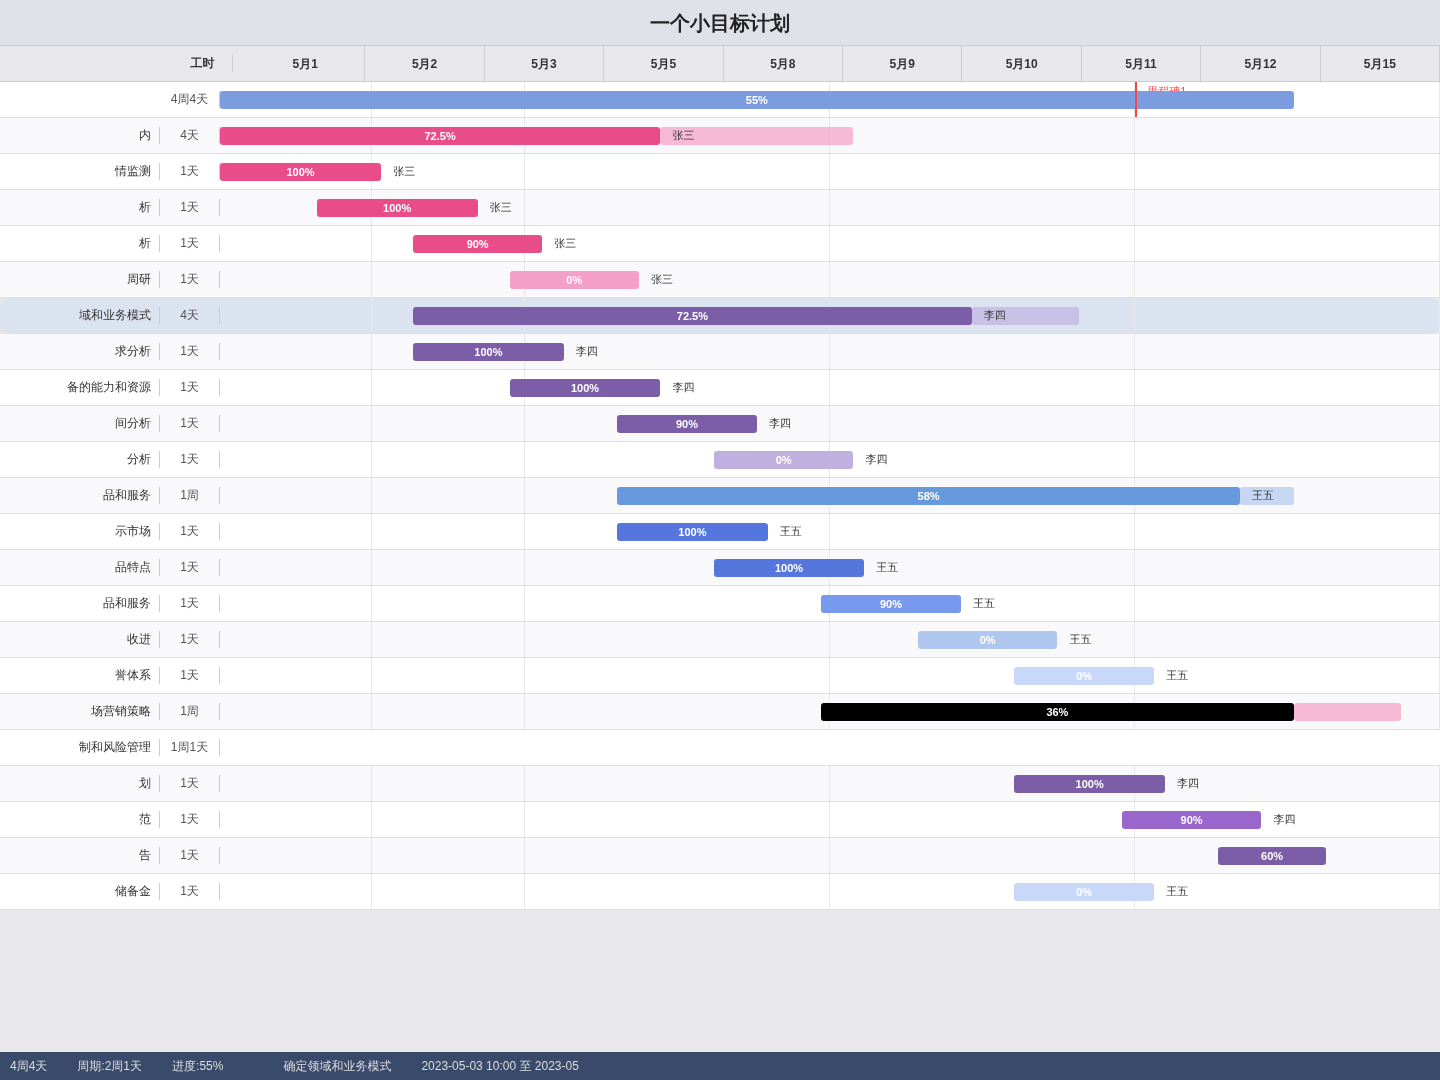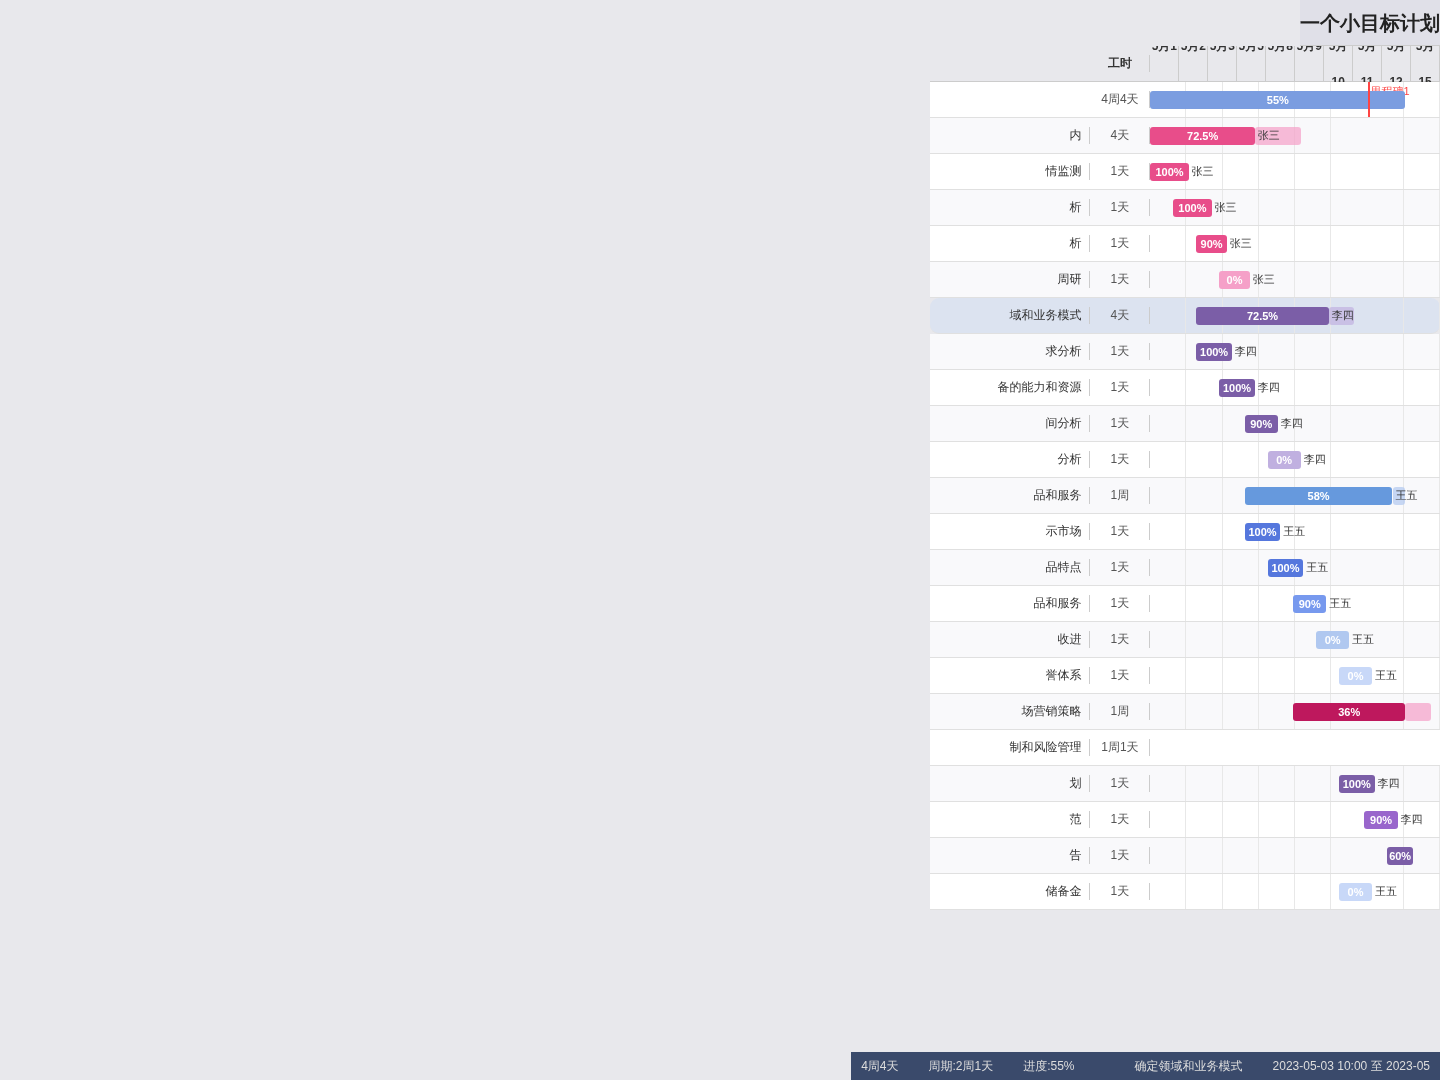--- a/index.html
+++ b/index.html
@@ -10,21 +10,20 @@
       height: 1080px;
       overflow: hidden;
       font-size: 12px;
     }
     .page-wrapper {
       width: 1440px;
       height: 1080px;
       display: flex;
       flex-direction: column;
       background: #e8e8ec;
-      align-items: flex-end;
     }
     .title-bar {
       background: #e0e0e8;
       text-align: center;
       padding: 10px 0 8px;
       font-size: 20px;
       font-weight: bold;
       color: #222;
       border-bottom: 1px solid #ccc;
     }
@@ -33,20 +32,21 @@
       flex-direction: column;
       flex: 1;
       overflow: hidden;
     }
     .gantt-header {
       display: flex;
       background: #e8e8ec;
       border-bottom: 1px solid #ccc;
       height: 36px;
       align-items: center;
+      gap: 13px;
     }
     .col-label {
       width: 160px;
       min-width: 160px;
       border-right: 1px solid #ccc;
       text-align: right;
       padding-right: 6px;
       font-weight: bold;
       color: #333;
     }
@@ -357,21 +357,21 @@
           <div class="row-bars">
             <div class="bar" style="left: 65.12%; width: 11.44%; background: rgb(200, 216, 248);">0%</div>
             <div class="bar-label" style="left: 77.56%;">王五</div>
           </div>
         </div>
         <div class="gantt-row">
           <div class="row-label">场营销策略</div>
           <div class="row-hours">1周</div>
           <div class="row-bars">
             <div class="bar" style="left: 88%; width: 8.8%; background: rgb(245, 160, 200); opacity: 0.7;"></div>
-            <div class="bar" style="left: 49.28%; width: 38.72%; background: #be185d;">36%</div>
+            <div class="bar" style="left: 49.28%; width: 38.72%; background: #000000;">36%</div>
           </div>
         </div>
         <div class="gantt-row">
           <div class="row-label">制和风险管理</div>
           <div class="row-hours">1周1天</div>
         </div>
         <div class="gantt-row">
           <div class="row-label">划</div>
           <div class="row-hours">1天</div>
           <div class="row-bars">

